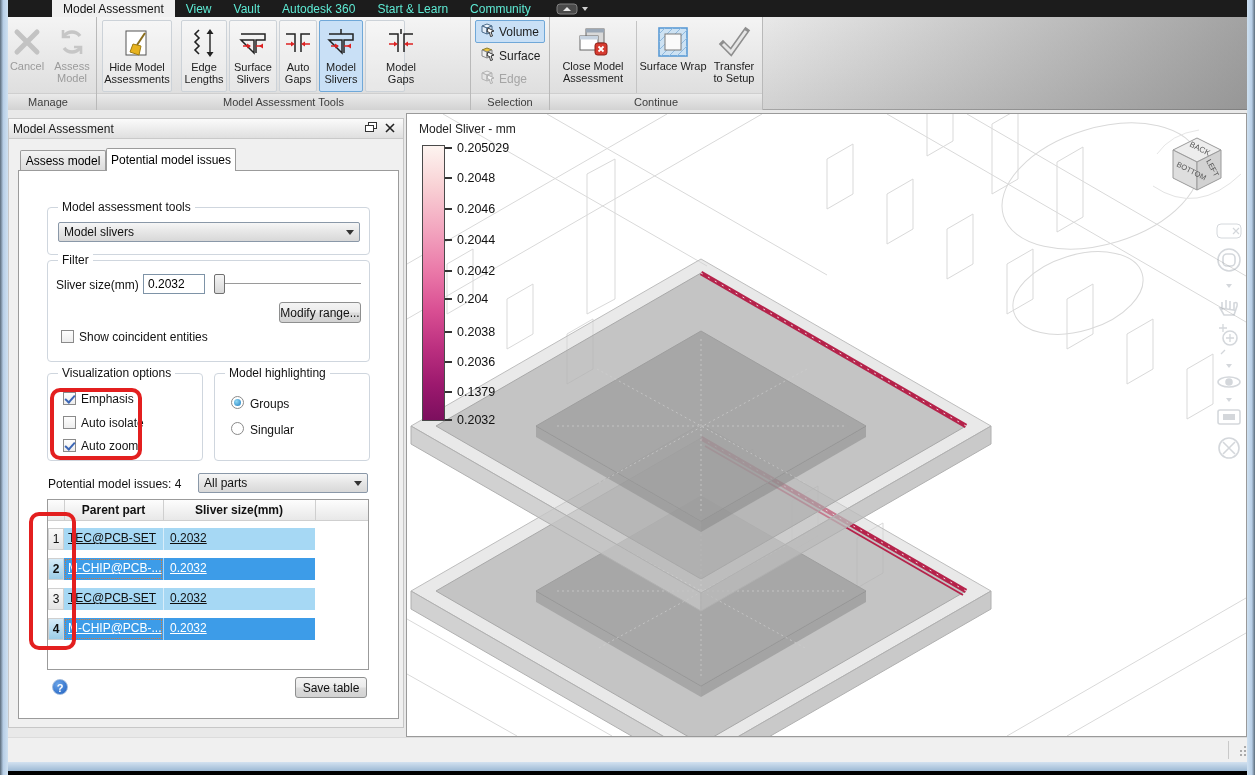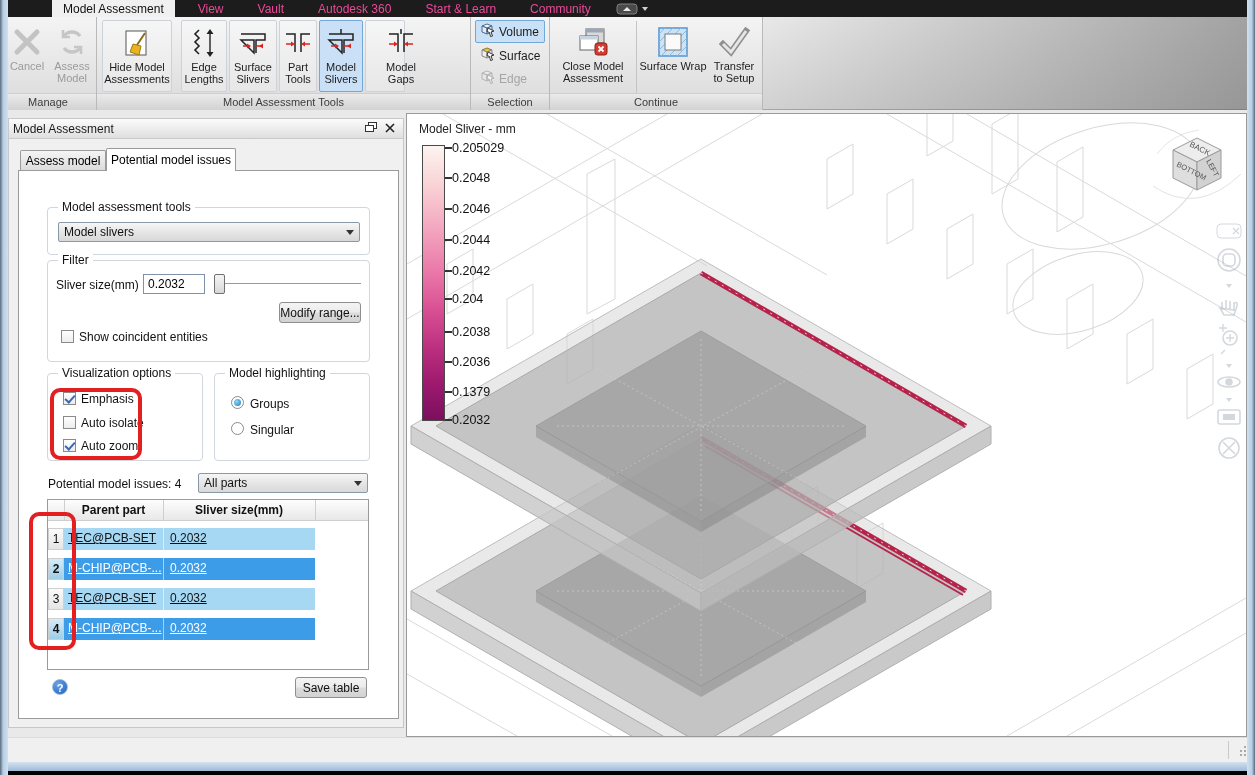--- a/index.html
+++ b/index.html
@@ -2,21 +2,21 @@
 <html style="--annotation-red: #e31f1f; --row-light: #a6d8f4; --row-selected: #3d9ce8; --ribbon-highlight: #c9e0f6; --ribbon-highlight-border: #70a8d8; --legend-top: #fdf4f0; --legend-bottom: #7c0f5e; --sliver-red: #b5234b;"><head>
 <meta charset="utf-8">
 <style>
   html,body{margin:0;padding:0;background:#000;}
   *{box-sizing:border-box;font-family:"Liberation Sans",sans-serif;}
   .screen{position:relative;width:1255px;height:775px;overflow:hidden;background:#e9e9e9;user-select:none;}
   .abs{position:absolute;}
 
   
   #menubar{left:0;top:0;width:1255px;height:17px;background:#1c1c1c;display:flex;align-items:stretch;}
-  .mtab{padding:1px 11px 0;font-size:12px;color:#ec4899;display:flex;align-items:center;white-space:nowrap;margin-left:12px;}
+  .mtab{padding:1px 11px 0;font-size:12px;color:#5eead4;display:flex;align-items:center;white-space:nowrap;}
   .mtab.active{background:#f0f0f0;color:#101010;}
   .mtab:first-child{margin-left:52px;}
   #ribbon-toggle{display:flex;align-items:center;margin-left:14px;color:#ddd;}
   .edge-strip{top:0;height:775px;width:8px;background:linear-gradient(to right,#5a6b7a,#b7cee6 40%,#cfe1f1);}
   #edge-left{left:0;}
   #edge-right{left:1247px;transform:scaleX(-1);}
   #win-bottom{left:0;top:762px;width:1255px;height:9px;background:linear-gradient(#d3e2f0,#9db9d4);}
   #win-bottom2{left:0;top:771px;width:1255px;height:4px;background:#000;}
 
   
@@ -74,21 +74,21 @@
   .trow.selrow .pcell{outline:1px dotted #d07a3a;outline-offset:-2px;}
 
   .annot{position:absolute;border:4px solid var(--annotation-red);border-radius:10px;z-index:9;pointer-events:none;}
 
   #helpicon{left:33px;top:508px;width:16px;height:16px;border-radius:50%;background:radial-gradient(circle at 35% 30%,#6aa4e8,#1d5fc0);color:#fff;font-size:11px;font-weight:bold;text-align:center;line-height:16px;border:1px solid #9db9dd;}
 
   
   #viewport{left:406px;top:3px;width:841px;height:624px;background:#fff;border:1px solid #9a9a9a;overflow:hidden;}
   #legend-title{left:12px;top:8px;font-size:12px;color:#222;}
   #legend-bar{left:15px;top:31px;width:23px;height:276px;border:1px solid #4a4a4a;background:linear-gradient(var(--legend-top) 0%,#f9d3d6 14%,#f3a7c0 30%,#ea78a8 46%,#d94f93 60%,#bb2f7f 74%,#9c196e 87%,var(--legend-bottom) 100%);}
-  .tick{position:absolute;left:38px;height:16px;display:flex;align-items:center;}
+  .tick{position:absolute;left:38px;height:16px;display:flex;align-items:center;gap:5px;}
   .tickline{width:7px;height:1.5px;background:#333;}
   .ticklabel{font-size:12.5px;color:#111;}
   #navbar{left:802px;top:108px;width:38px;opacity:.38;}
 
   
   #statusbar{left:0;top:737px;width:1255px;height:25px;background:#f0f0f0;border-top:1px solid #dcdcdc;}
   #sb-sep{position:absolute;left:1228px;top:3px;width:1px;height:18px;background:#c9c9c9;}
   #grip{position:absolute;left:1240px;top:16px;width:2px;height:2px;background:#aaa;box-shadow:4px 0 #aaa,0 -4px #aaa,4px -4px #aaa,4px -8px #aaa,8px 0 #aaa,8px -4px #aaa,8px -8px transparent;}
 </style>
 </head>
@@ -170,21 +170,21 @@
         <span>Surface Slivers</span>
       </div>
       <div class="rbtn cell" style="left:182px;width:38px;height:72px;">
         <span class="ric">
           <svg width="32" height="32" viewBox="0 0 32 32" fill="none">
             <path d="M4 7 H13 V25 M19 25 V7 H28" stroke="#222" stroke-width="1.5"></path>
             <path d="M4 17 h6 M28 17 h-6" stroke="#d22" stroke-width="1.6"></path>
             <path d="M13 17 l-4 -2.4 v4.8 Z M19 17 l4 -2.4 v4.8 Z" fill="#d22"></path>
           </svg>
         </span>
-        <span>Part Tools</span>
+        <span>Auto Gaps</span>
       </div>
       <div class="rbtn cell sel" style="left:222px;width:44px;height:72px;">
         <span class="ric">
           <svg width="32" height="32" viewBox="0 0 32 32" fill="none">
             <path d="M16 2 V7 M4 7 H28 V13 H19 V26 M17 26 V13 H4 Z" stroke="#222" stroke-width="1.5"></path>
             <path d="M6 19 h7 M26 19 h-7" stroke="#d22" stroke-width="1.6"></path>
             <path d="M14 19 l-4 -2.4 v4.8 Z M22 19 l4 -2.4 v4.8 Z" fill="#d22"></path>
           </svg>
         </span>
         <span>Model Slivers</span>

